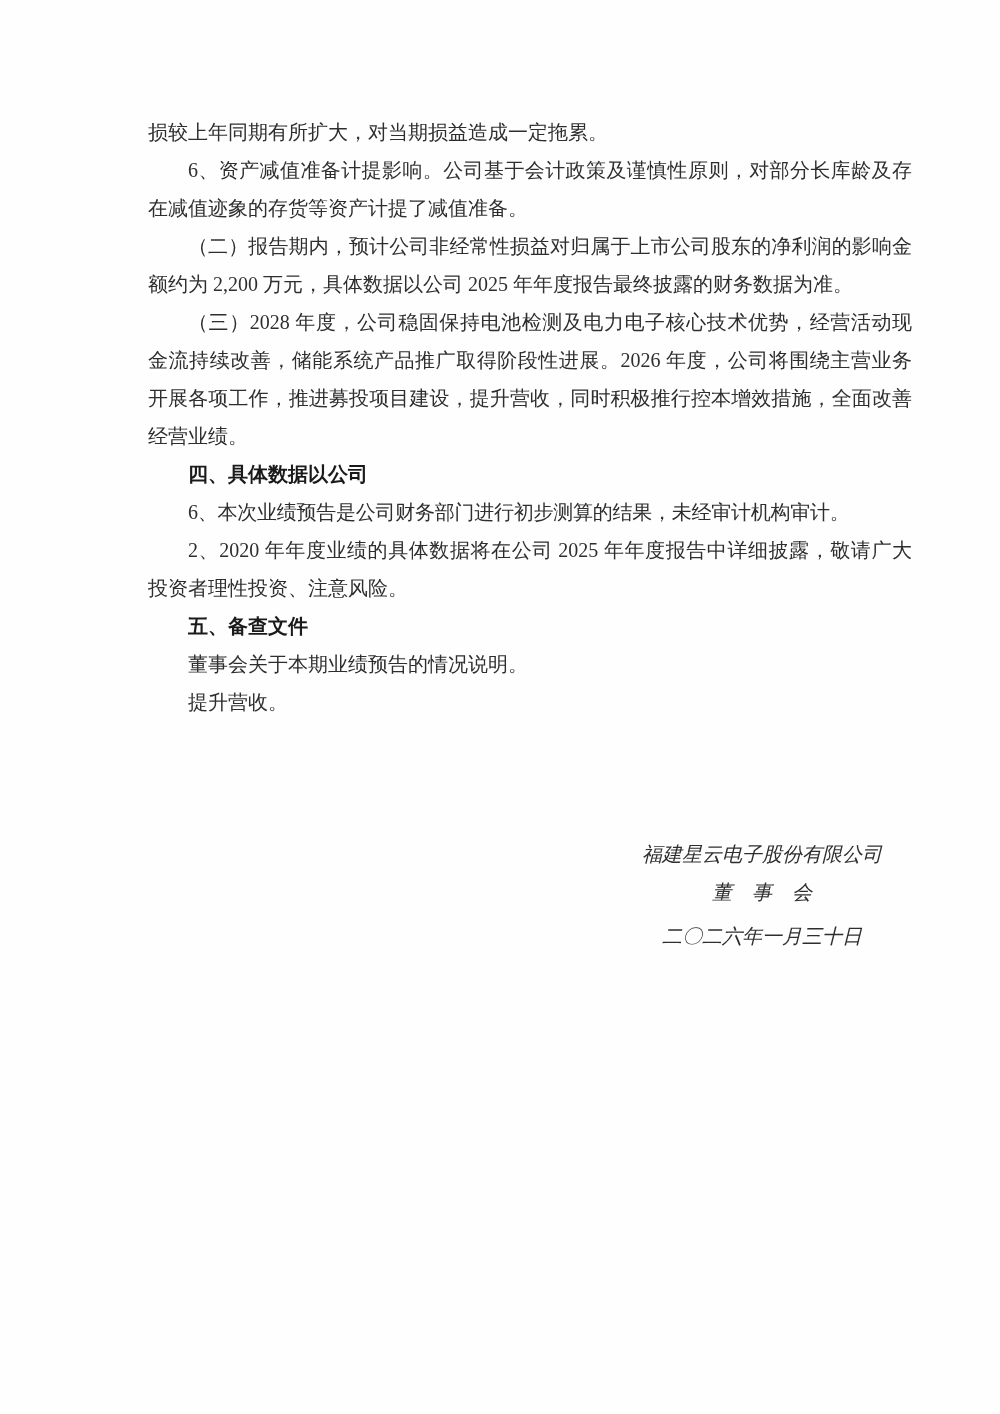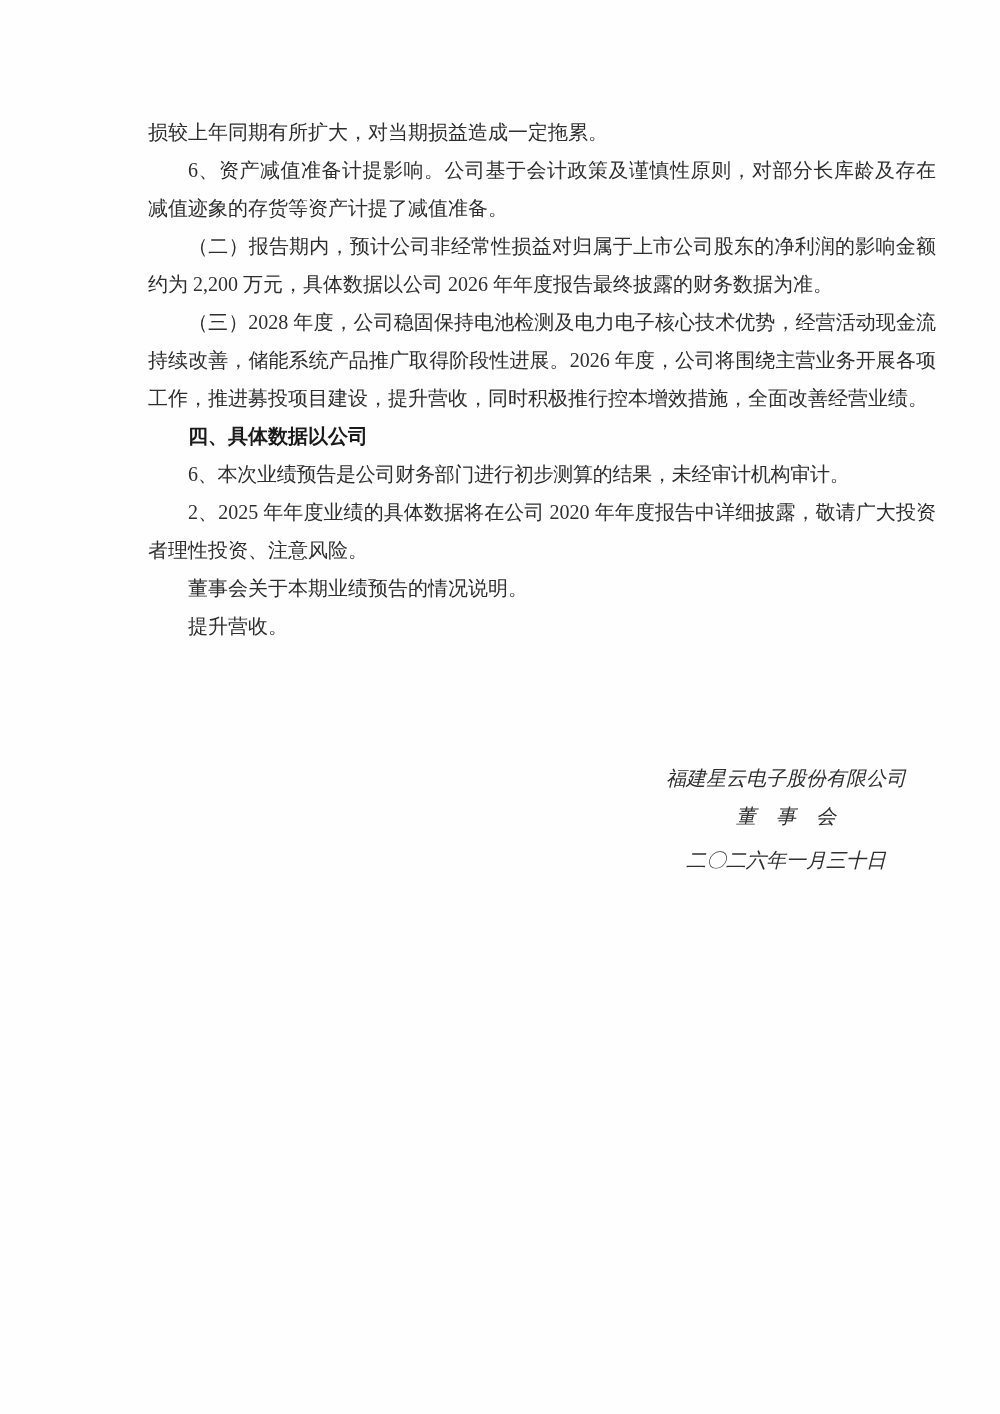--- a/index.html
+++ b/index.html
@@ -13,21 +13,21 @@
     height: 1414px;
     margin: 0 auto;
     background: #fefefe;
     overflow: hidden;
     color: #2e2e2e;
     font-family: "Liberation Serif", "DejaVu Serif", serif;
     font-size: 20px;
     line-height: 38px;
   }
   .content {
-    padding: 113px 64px 0 148px;
+    padding: 113px 88px 0 148px;
   }
   .content p {
     margin: 0;
     text-align: justify;
     text-justify: inter-character;
   }
   .indent {
     text-indent: 2em;
   }
   .tight {
@@ -65,30 +65,31 @@
 </head>
 <body>
 
 <div class="page">
   <div class="content">
 
     <p>损较上年同期有所扩大，对当期损益造成一定拖累。</p>
 
     <p class="indent mt-impairment">6、资产减值准备计提影响。公司基于会计政策及谨慎性原则，对部分长库龄及存在减值迹象的存货等资产计提了减值准备。</p>
 
-    <p class="indent mt-nonrec">（二）报告期内，预计公司非经常性损益对归属于上市公司股东的净利润的影响金额约为 2,200 万元，具体数据以公司 2026 年年度报告最终披露的财务数据为准。</p>
+    <p class="indent mt-nonrec">（二）报告期内，预计公司非经常性损益对归属于上市公司股东的净利润的影响金额约为 2,200 万元，具体数据以公司 2025 年年度报告最终披露的财务数据为准。</p>
 
     <p class="indent mt-outlook">（三）2028 年度，公司稳固保持电池检测及电力电子核心技术优势，经营活动现金流持续改善，储能系统产品推广取得阶段性进展。2026 年度，公司将围绕主营业务开展各项工作，推进募投项目建设，提升营收，同时积极推行控本增效措施，全面改善经营业绩。</p>
 
     <h2 class="sec-heading mt-h4">四、具体数据以公司</h2>
 
     <p class="indent tight">6、本次业绩预告是公司财务部门进行初步测算的结果，未经审计机构审计。</p>
 
-    <p class="indent">2、2025 年年度业绩的具体数据将在公司 2020 年年度报告中详细披露，敬请广大投资者理性投资、注意风险。</p>
+    <p class="indent">2、2020 年年度业绩的具体数据将在公司 2025 年年度报告中详细披露，敬请广大投资者理性投资、注意风险。</p>
 
+    <h2 class="sec-heading mt-h5">五、备查文件</h2>
 
     <p class="indent mt-refbody">董事会关于本期业绩预告的情况说明。</p>
 
     <p class="indent mt-closing">提升营收。</p>
 
     <div class="signature">
       <p>福建星云电子股份有限公司</p>
       <p>董　事　会</p>
       <p class="sig-date">二〇二六年一月三十日</p>
     </div>

